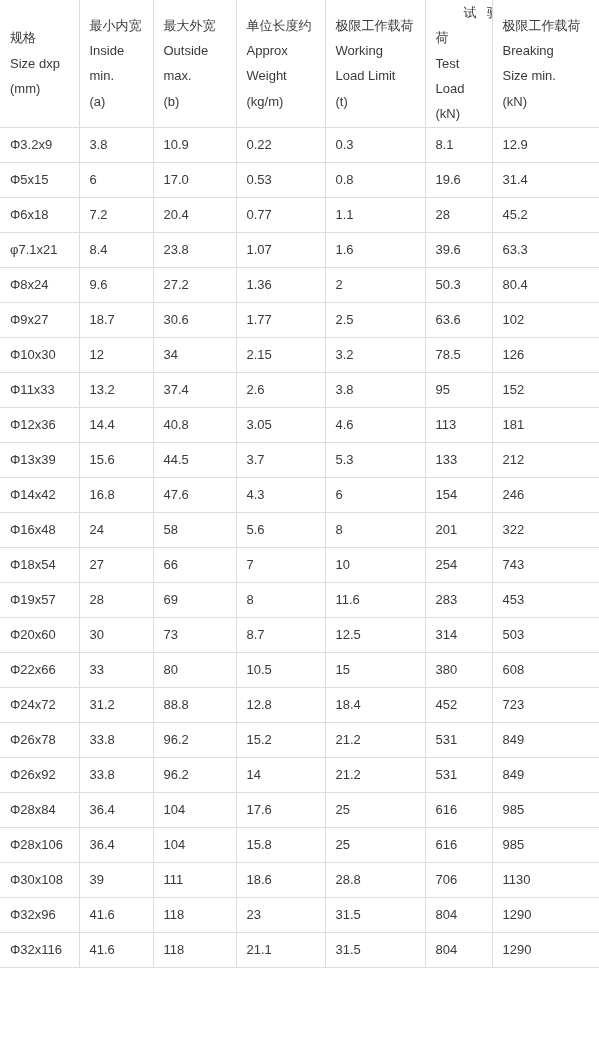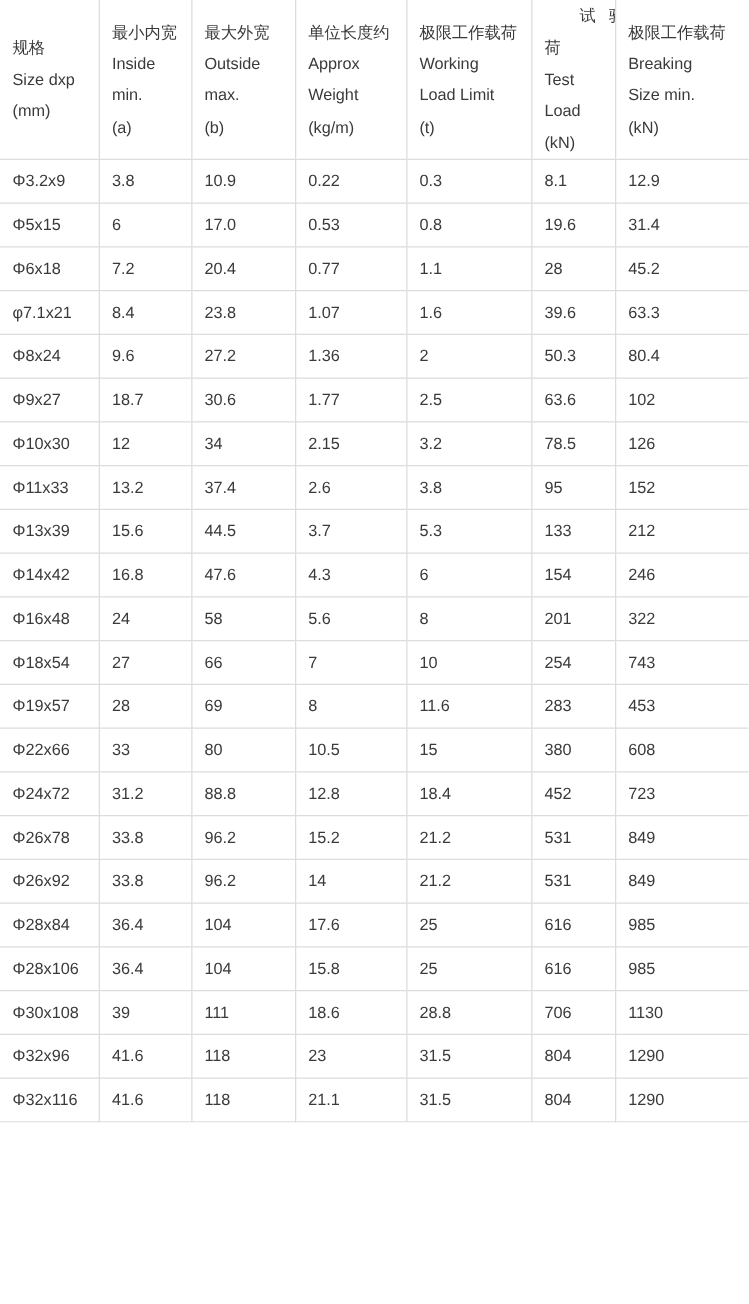--- a/index.html
+++ b/index.html
@@ -189,20 +189,29 @@
       <tr>
         <td>Φ11x33</td>
         <td>13.2</td>
         <td>37.4</td>
         <td>2.6</td>
         <td>3.8</td>
         <td>95</td>
         <td>152</td>
       </tr>
       <tr>
+        <td>Φ12x36</td>
+        <td>14.4</td>
+        <td>40.8</td>
+        <td>3.05</td>
+        <td>4.6</td>
+        <td>113</td>
+        <td>181</td>
+      </tr>
+      <tr>
         <td>Φ13x39</td>
         <td>15.6</td>
         <td>44.5</td>
         <td>3.7</td>
         <td>5.3</td>
         <td>133</td>
         <td>212</td>
       </tr>
       <tr>
         <td>Φ14x42</td>
@@ -234,20 +243,29 @@
       <tr>
         <td>Φ19x57</td>
         <td>28</td>
         <td>69</td>
         <td>8</td>
         <td>11.6</td>
         <td>283</td>
         <td>453</td>
       </tr>
       <tr>
+        <td>Φ20x60</td>
+        <td>30</td>
+        <td>73</td>
+        <td>8.7</td>
+        <td>12.5</td>
+        <td>314</td>
+        <td>503</td>
+      </tr>
+      <tr>
         <td>Φ22x66</td>
         <td>33</td>
         <td>80</td>
         <td>10.5</td>
         <td>15</td>
         <td>380</td>
         <td>608</td>
       </tr>
       <tr>
         <td>Φ24x72</td>

